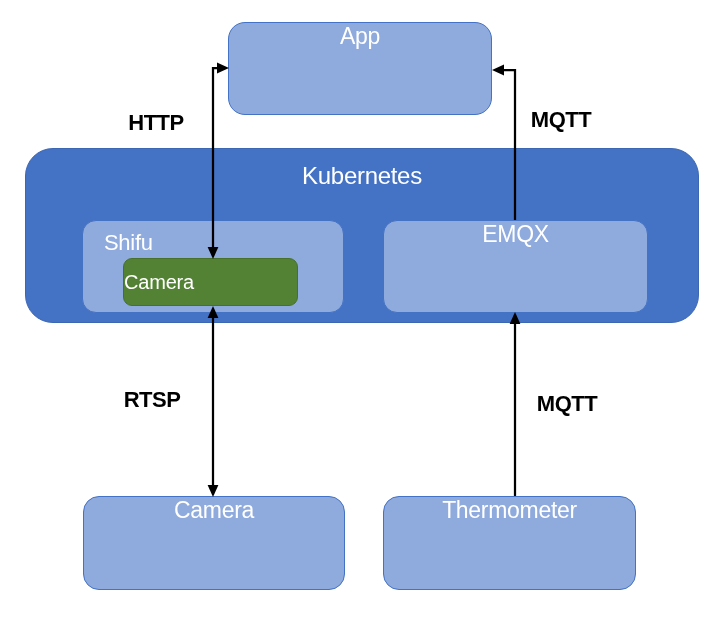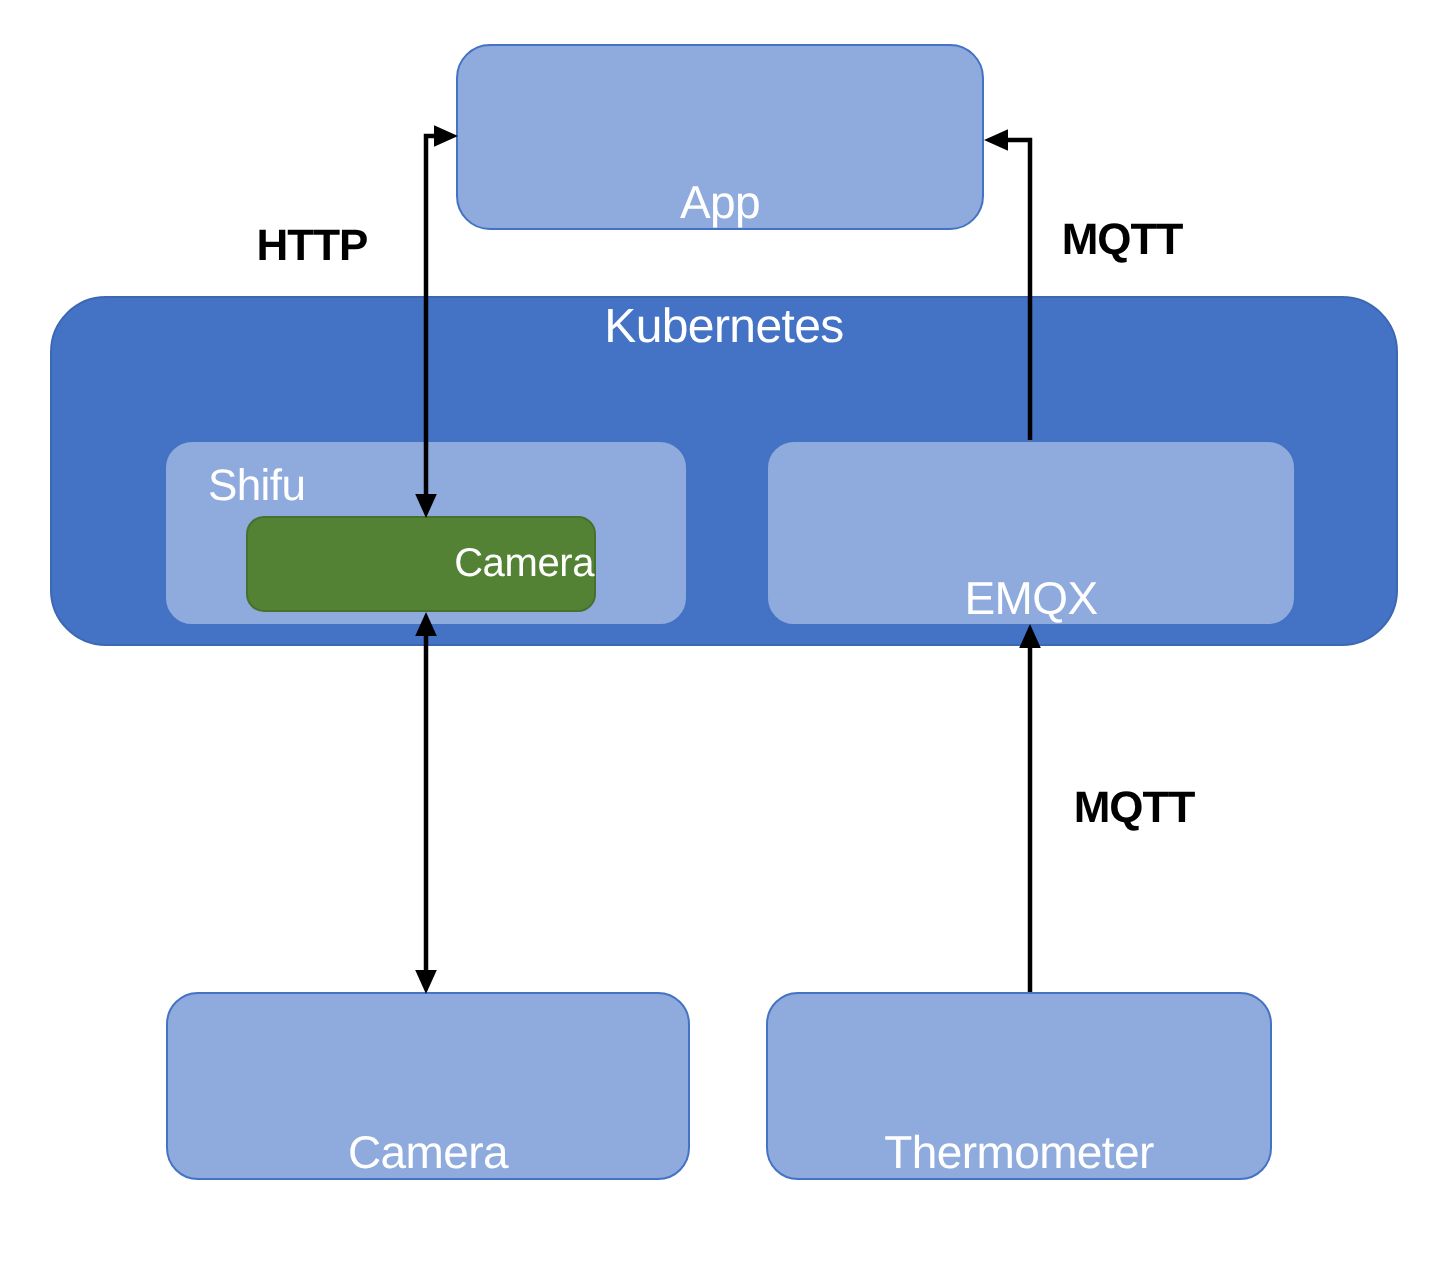--- a/index.html
+++ b/index.html
@@ -15,33 +15,33 @@
     background: var(--background, #FFFFFF);
     overflow: hidden;
   }
   .node {
     position: absolute;
     box-sizing: border-box;
     background: var(--node-fill, #8FAADC);
     border: 1.5px solid var(--node-border, #4472C4);
     color: var(--node-text, #FFFFFF);
     display: flex;
-    align-items: flex-end;
+    align-items: flex-start;
     justify-content: center;
     font-size: 23px;
     letter-spacing: -0.3px;
     line-height: 1.15;
   }
   .node-app        { left: 228px; top: 22px;  width: 264px; height: 93px; border-radius: 17px; }
   .node-kubernetes {
     left: 25px; top: 148px; width: 674px; height: 175px; border-radius: 28px;
     background: var(--container-fill, #4472C4);
     border-color: var(--container-border, #3C67B3);
     align-items: flex-start;
-    padding-top: 1px;
+    padding-top: 13px;
     font-size: 24px;
   }
   .node-shifu {
     left: 82px; top: 220px; width: 262px; height: 93px; border-radius: 14px;
     align-items: flex-start;
     justify-content: flex-start;
     padding: 9px 0 0 21px;
     font-size: 22px;
   }
   .node-deviceshifu {
@@ -117,20 +117,21 @@
   <div class="node node-camera">
     <span>Camera</span>
   </div>
 
   <div class="node node-thermometer">
     <span>Thermometer</span>
   </div>
 
   <div class="edge-label edge-label-http">HTTP</div>
   <div class="edge-label edge-label-mqtt-app">MQTT</div>
+  <div class="edge-label edge-label-rtsp">RTSP</div>
   <div class="edge-label edge-label-mqtt-thrm">MQTT</div>
 
   <svg class="arrow-layer" viewBox="0 0 720 631" xmlns="http://www.w3.org/2000/svg">
 
     <path d="M 217 68 L 213 68 L 213 248"></path>
     <polygon points="229,68 217,62.6 217,73.4"></polygon>
     <polygon points="213,259 207.6,247 218.4,247"></polygon>
 
     <path d="M 504 70 L 515 70 L 515 220"></path>
     <polygon points="492,70 504,64.6 504,75.4"></polygon>

